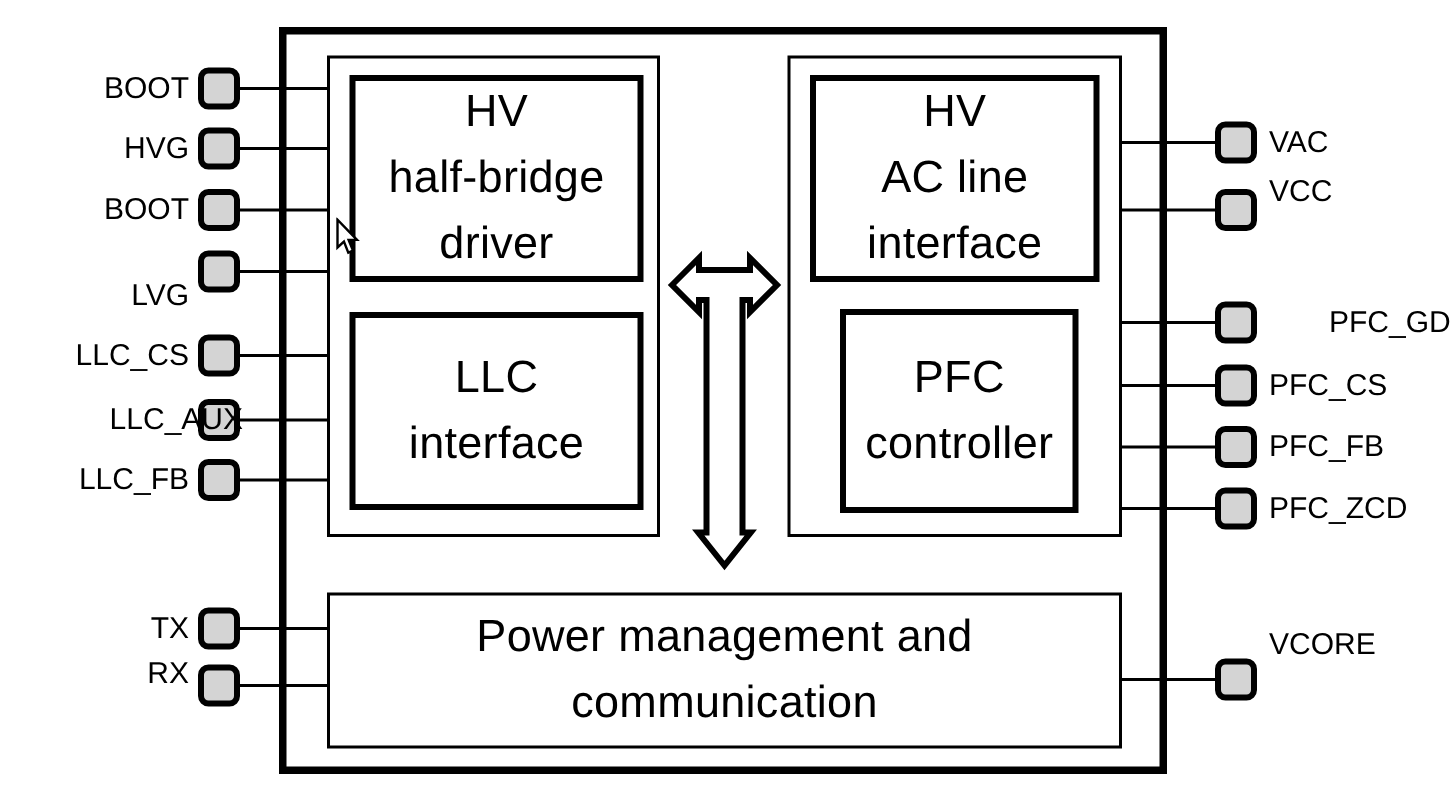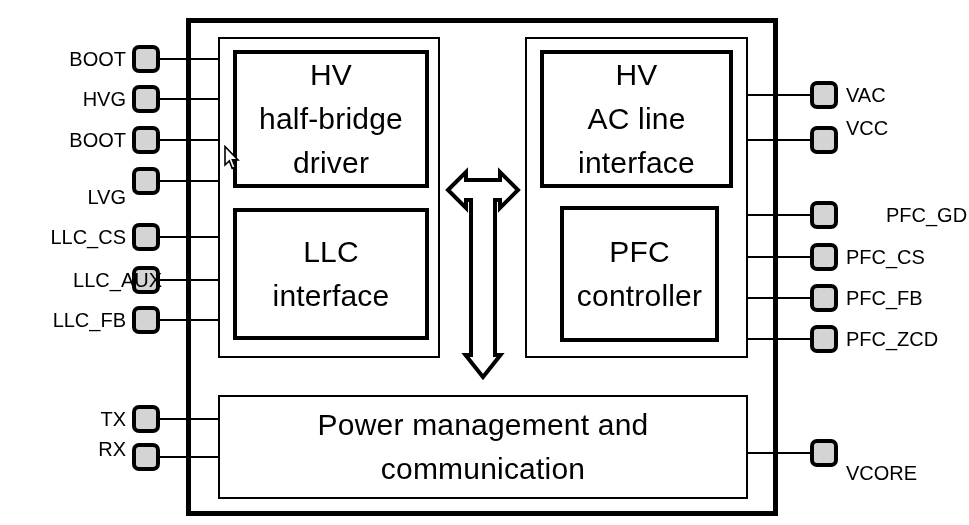--- a/index.html
+++ b/index.html
@@ -128,21 +128,21 @@
       <div class="pin-wire" style="top: 256px; left: 748px; width: 62px;"></div>
       <div class="pin-label right" style="top: 244px; left: 846px;">PFC_CS</div>
       <div class="pin-pad" style="top: 284px; left: 810px;"></div>
       <div class="pin-wire" style="top: 297px; left: 748px; width: 62px;"></div>
       <div class="pin-label right" style="top: 285px; left: 846px;">PFC_FB</div>
       <div class="pin-pad" style="top: 325px; left: 810px;"></div>
       <div class="pin-wire" style="top: 338px; left: 748px; width: 62px;"></div>
       <div class="pin-label right" style="top: 326px; left: 846px;">PFC_ZCD</div>
       <div class="pin-pad" style="top: 439px; left: 810px;"></div>
       <div class="pin-wire" style="top: 452px; left: 748px; width: 62px;"></div>
-      <div class="pin-label right" style="top: 460px; left: 846px;">VCORE</div>
+      <div class="pin-label right" style="top: 417px; left: 846px;">VCORE</div>
     </div>
 
   <div class="abs" style="left:223px; top:145px;">
     <svg width="17" height="26" viewBox="0 0 17 26">
       <path d="M2,1.5 L2,20 L6.3,16 L9.2,23.4 L12.3,22.1 L9.4,14.9 L15,14.9 Z" fill="#ffffff" stroke="#000000" stroke-width="1.6" stroke-linejoin="miter"></path>
     </svg>
   </div>
 
 </div>
 

